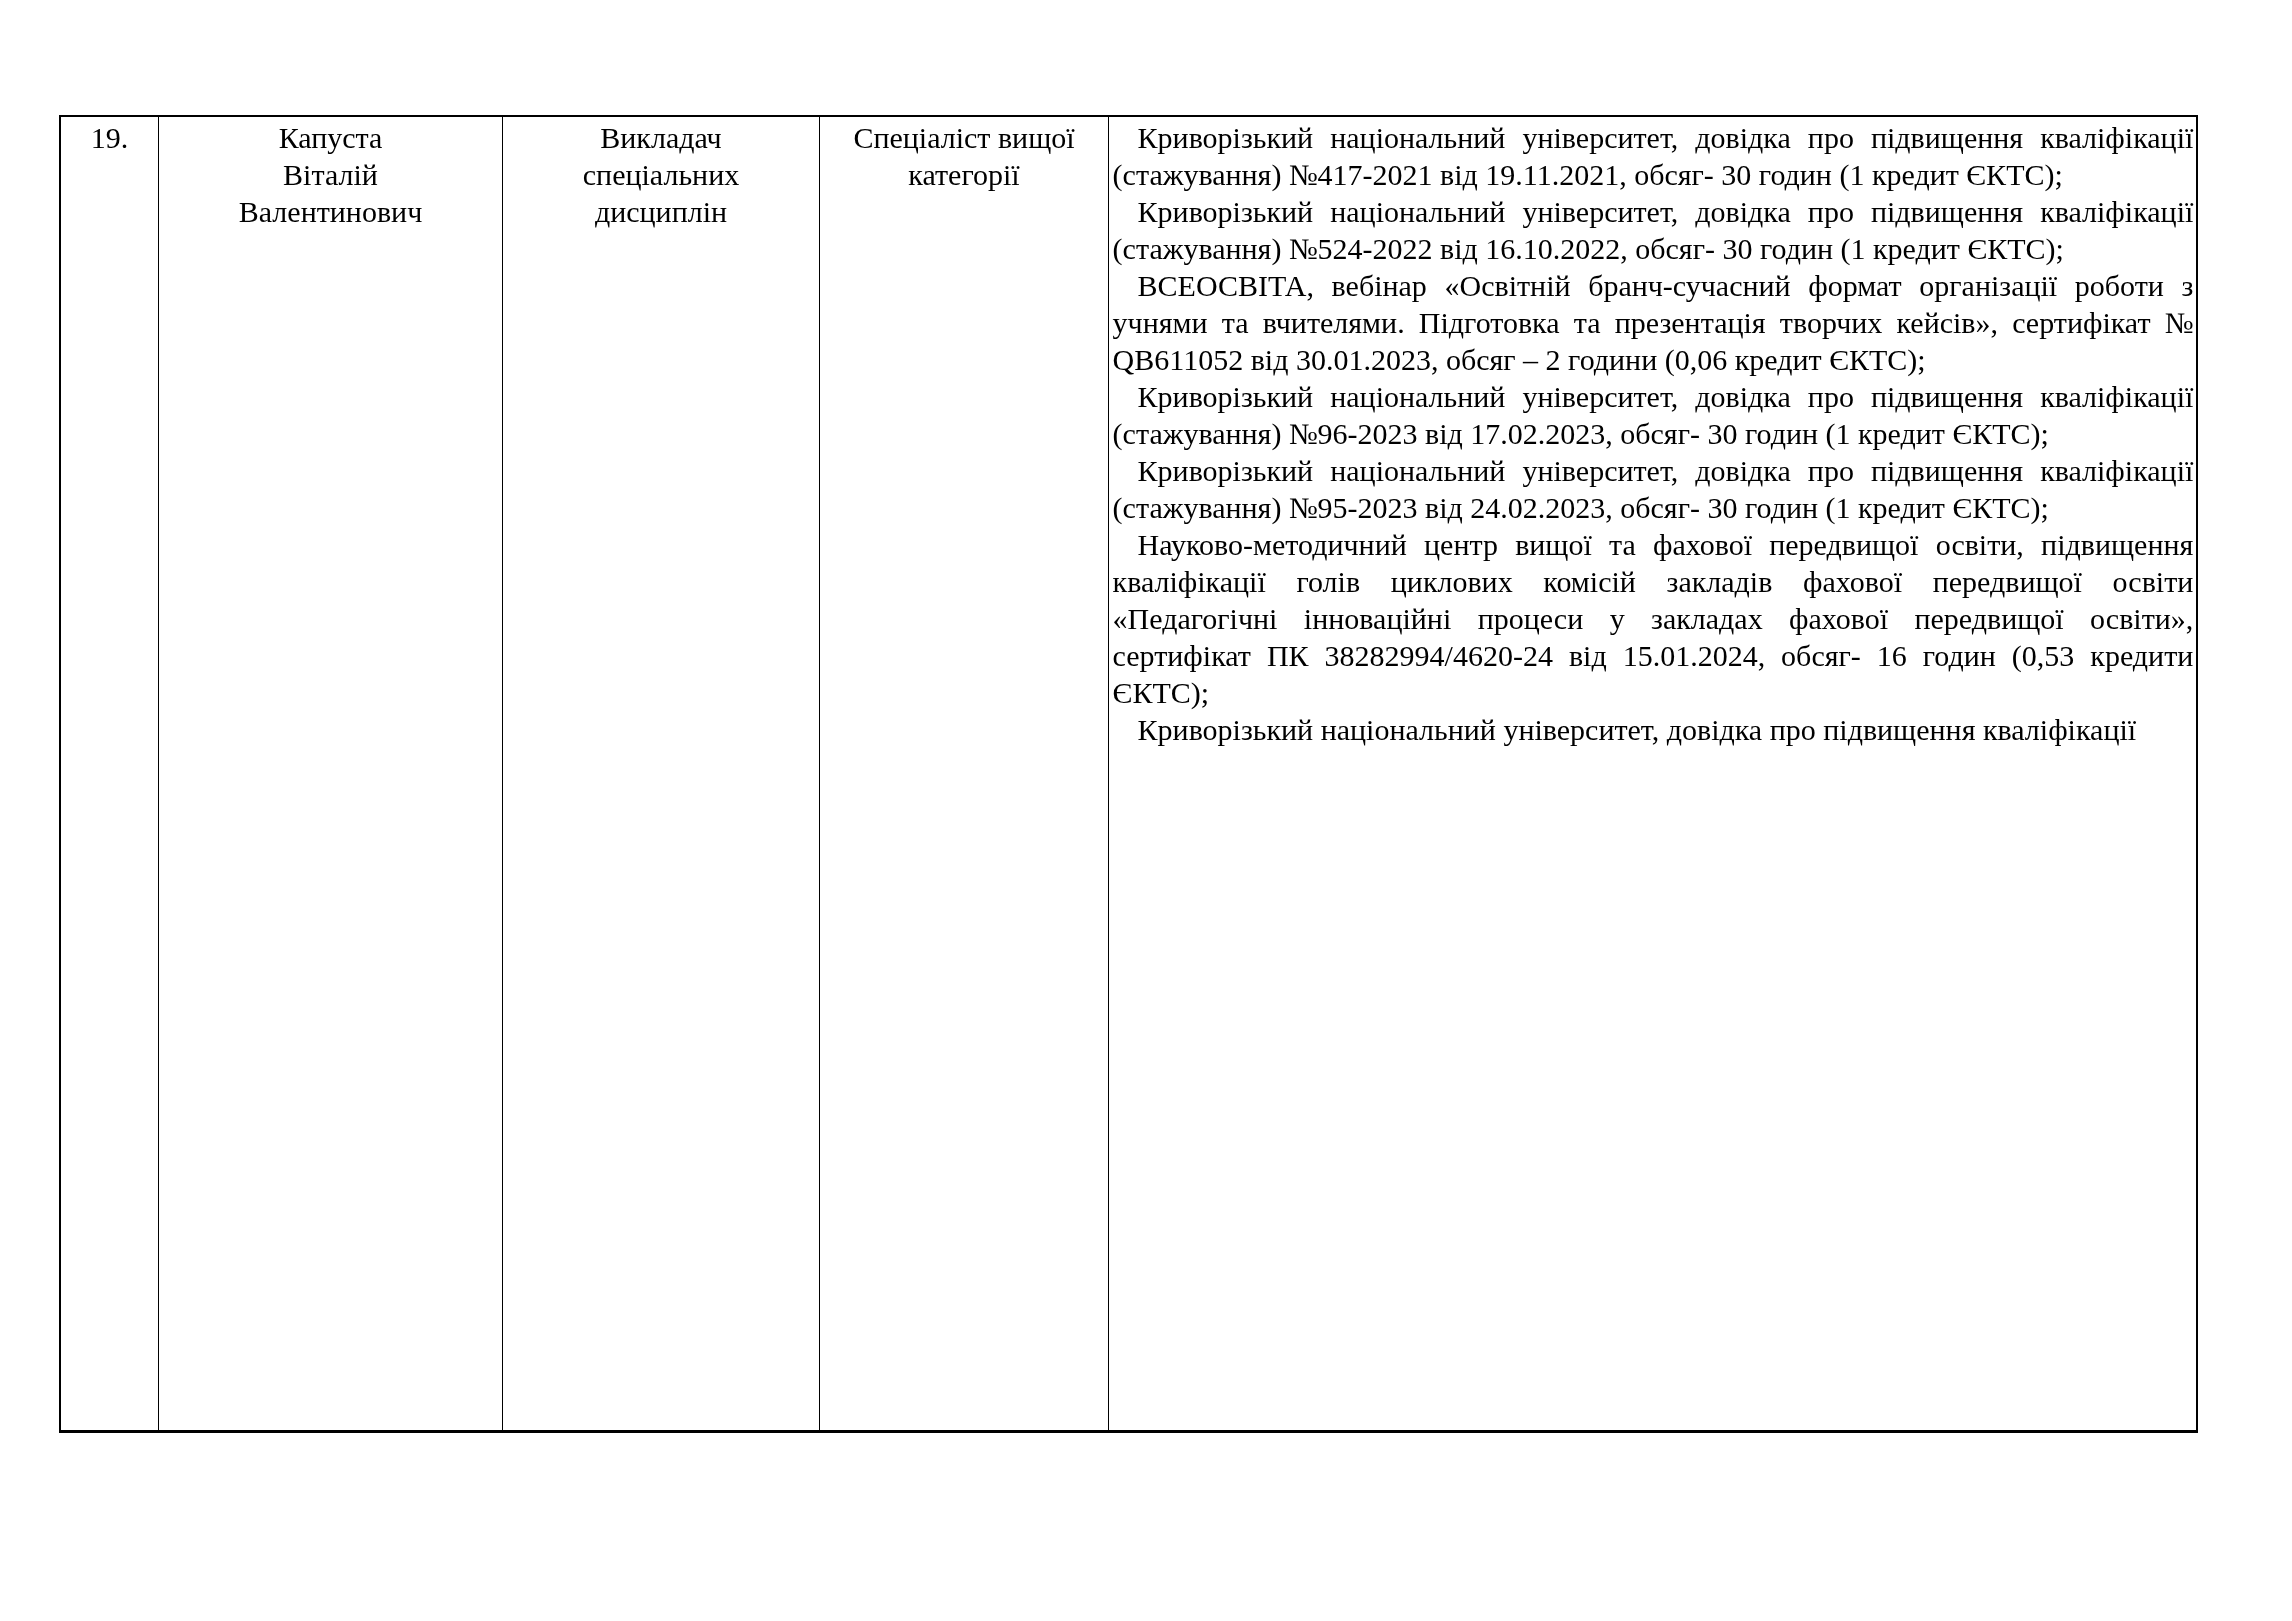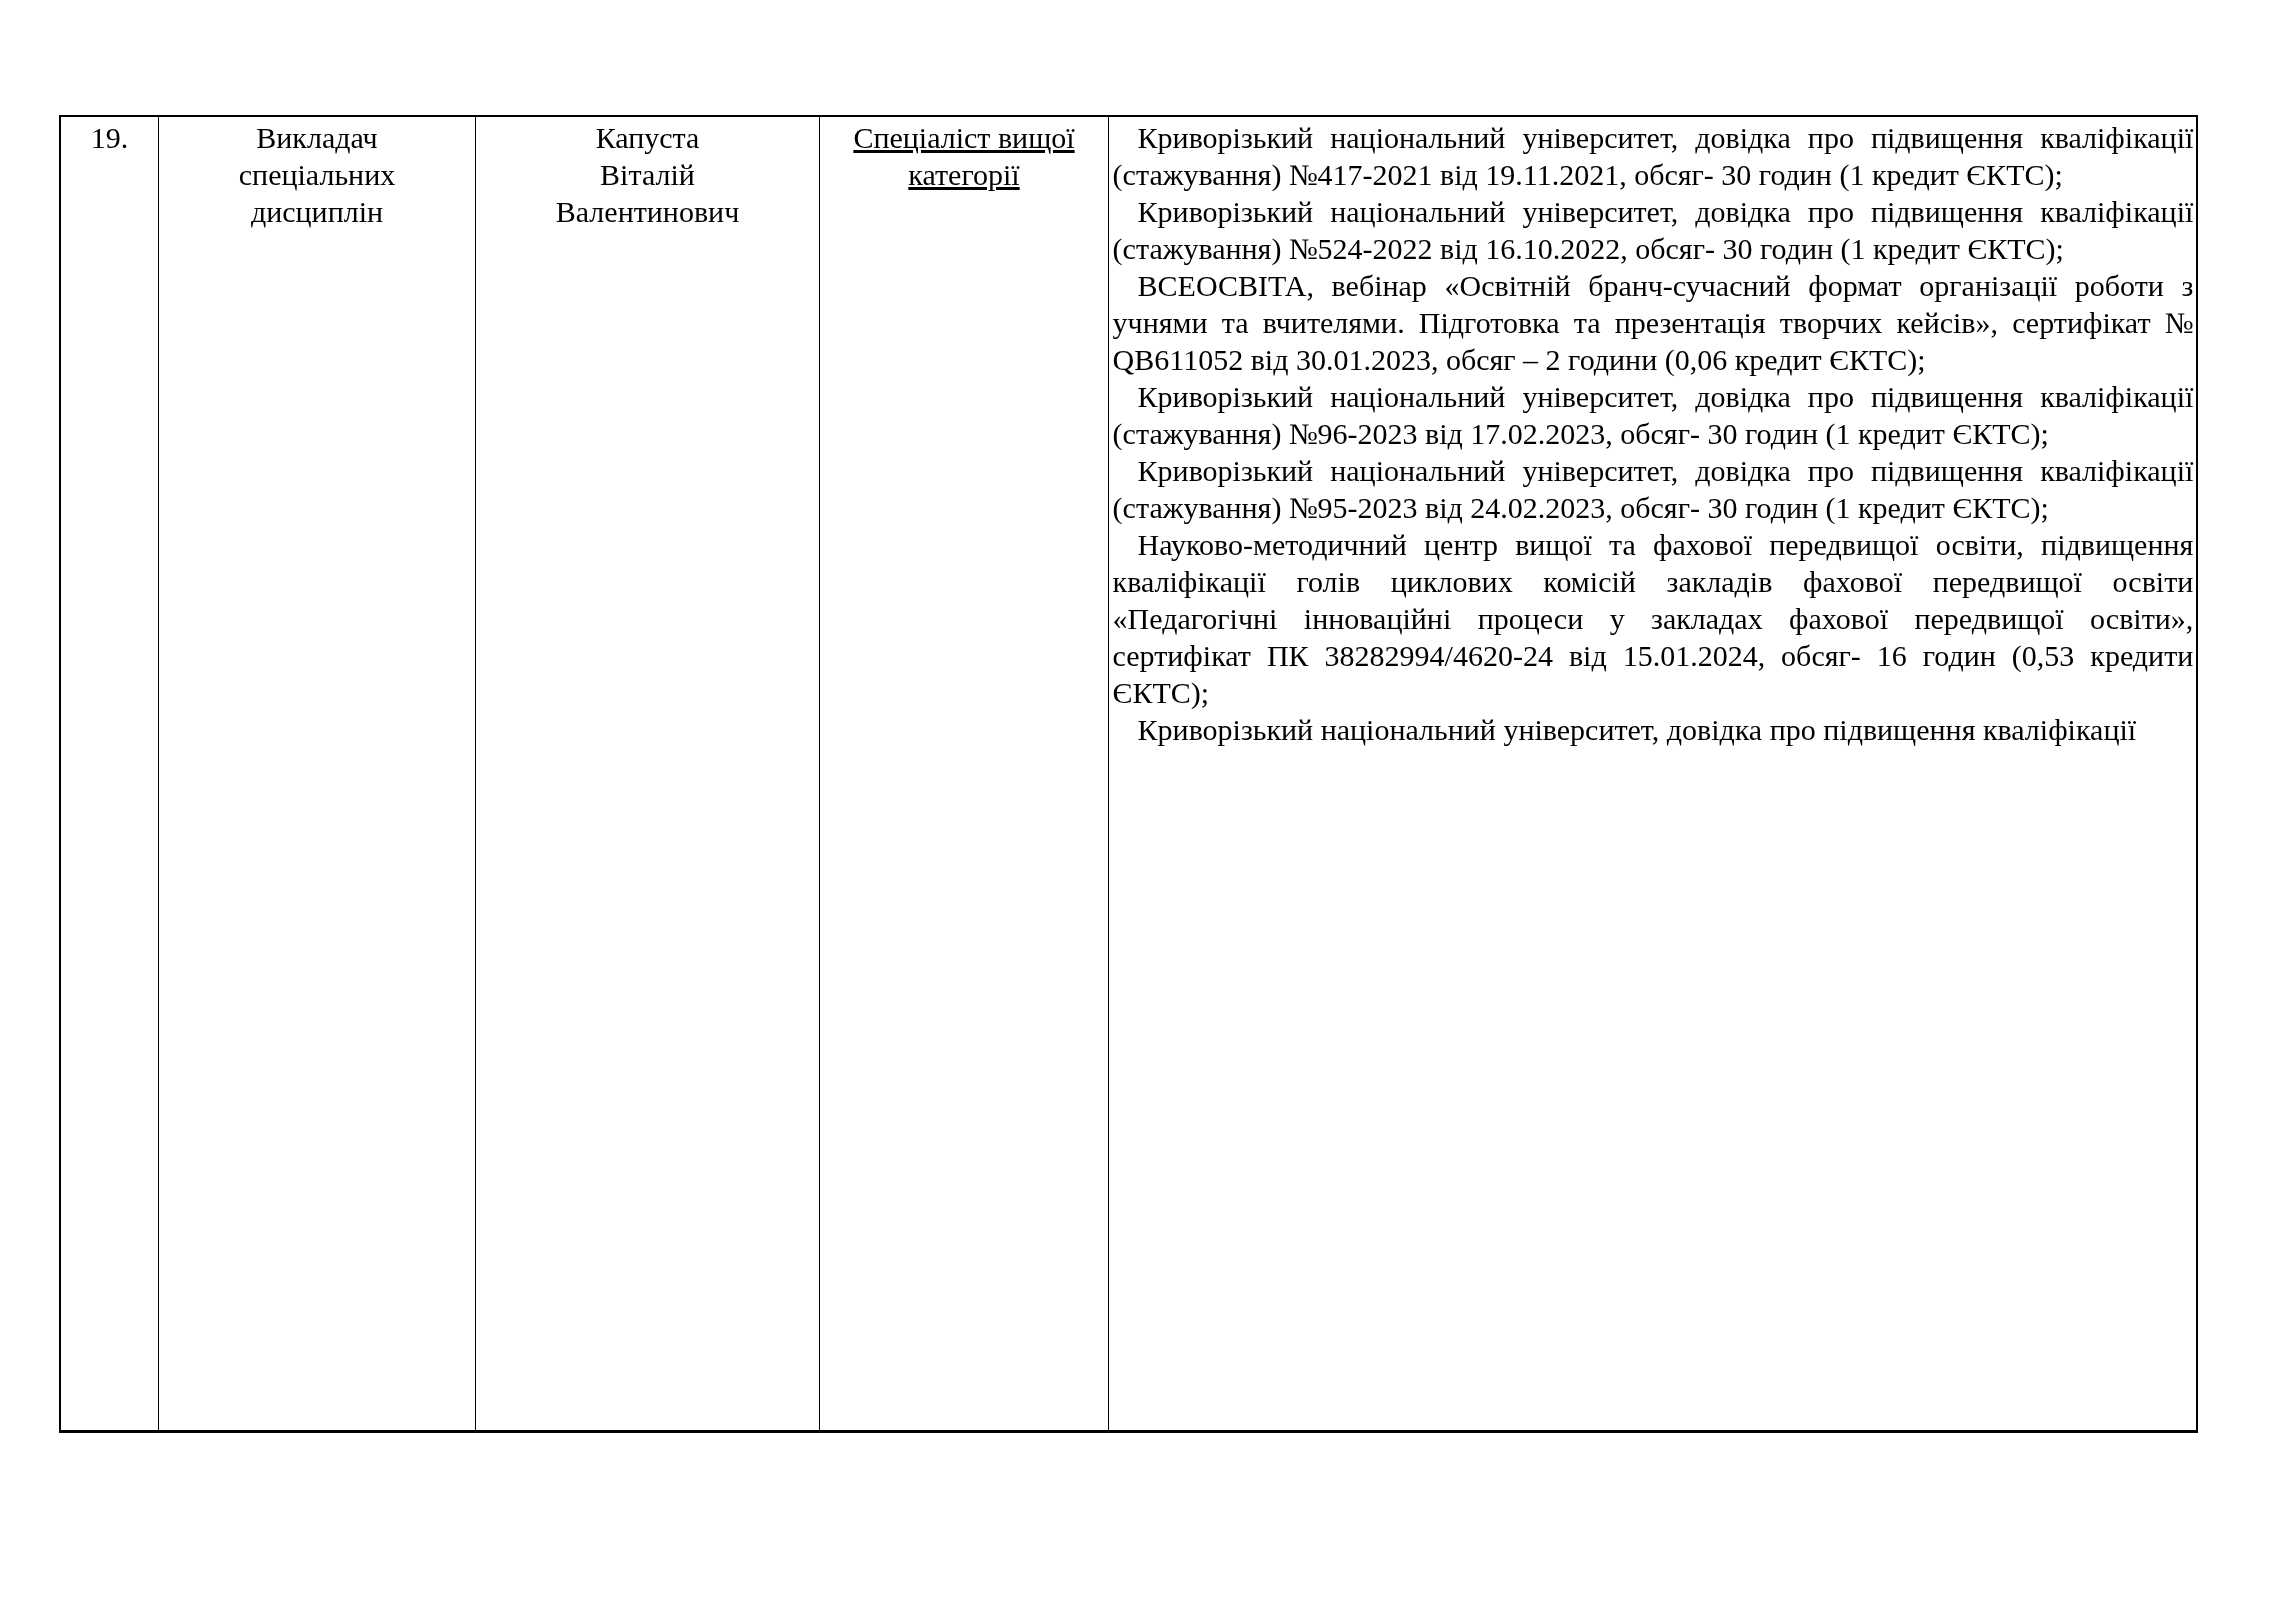--- a/index.html
+++ b/index.html
@@ -40,21 +40,21 @@
     overflow: hidden;
   }
   .cell.centered {
     text-align: center;
     white-space: pre-line;
   }
   .c-number   { width: 98px; text-align: center; }
   .c-name     { width: 344px; }
   .c-position { width: 317px; }
   .c-education{ width: 467px; }
-  .c-category { width: 289px; text-decoration: underline; }
+  .c-category { width: 289px; }
   .c-qual {
     flex: 1;
     border-right: none;
     text-align: justify;
     padding: 1.8px 2.7px 0 3.6px;
     font-family: Liberation Serif, serif;
   }
   .c-qual p {
     margin: 0;
     text-indent: 25px;
@@ -63,27 +63,27 @@
 </style>
 </head>
 <body>
 
 <div class="page">
   <div class="doc-table">
     <div class="row">
 
       <div class="cell c-number">19.</div>
 
+      <div class="cell c-name centered">Капуста
+Віталій
+Валентинович</div>
+
       <div class="cell c-position centered">Викладач
 спеціальних
 дисциплін</div>
-
-      <div class="cell c-name centered">Капуста
-Віталій
-Валентинович</div>
 
 
       <div class="cell c-category centered">Спеціаліст вищої
 категорії</div>
 
       <div class="cell c-qual">
         <p>Криворізький національний університет, довідка про підвищення кваліфікації (стажування) №417-2021 від 19.11.2021, обсяг- 30 годин (1 кредит ЄКТС);</p>
         <p>Криворізький національний університет, довідка про підвищення кваліфікації (стажування) №524-2022 від 16.10.2022, обсяг- 30 годин (1 кредит ЄКТС);</p>
         <p>ВСЕОСВІТА, вебінар «Освітній бранч-сучасний формат організації роботи з учнями та вчителями. Підготовка та презентація творчих кейсів», сертифікат № QB611052 від 30.01.2023, обсяг – 2 години (0,06 кредит ЄКТС);</p>
         <p>Криворізький національний університет, довідка про підвищення кваліфікації (стажування) №96-2023 від 17.02.2023, обсяг- 30 годин (1 кредит ЄКТС);</p>

